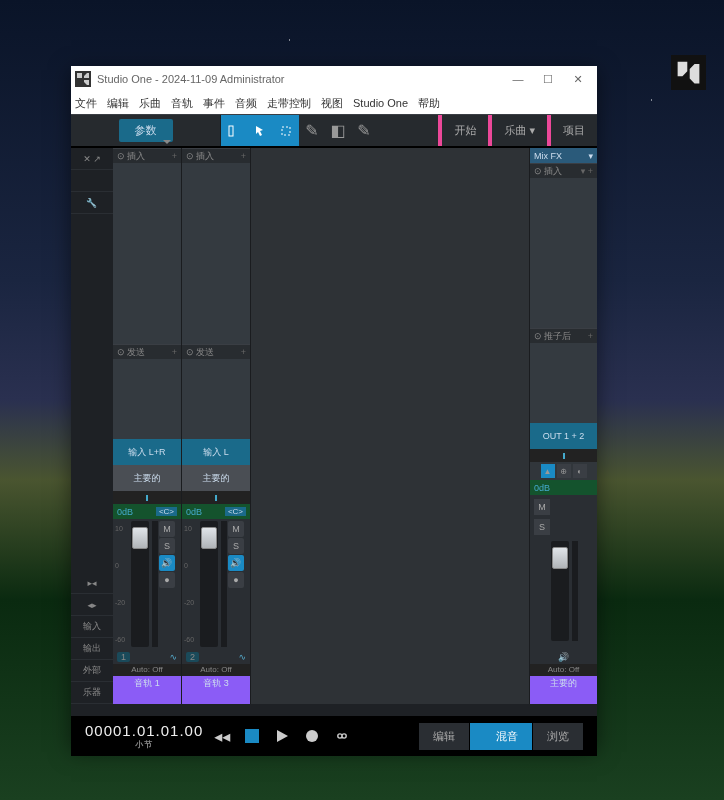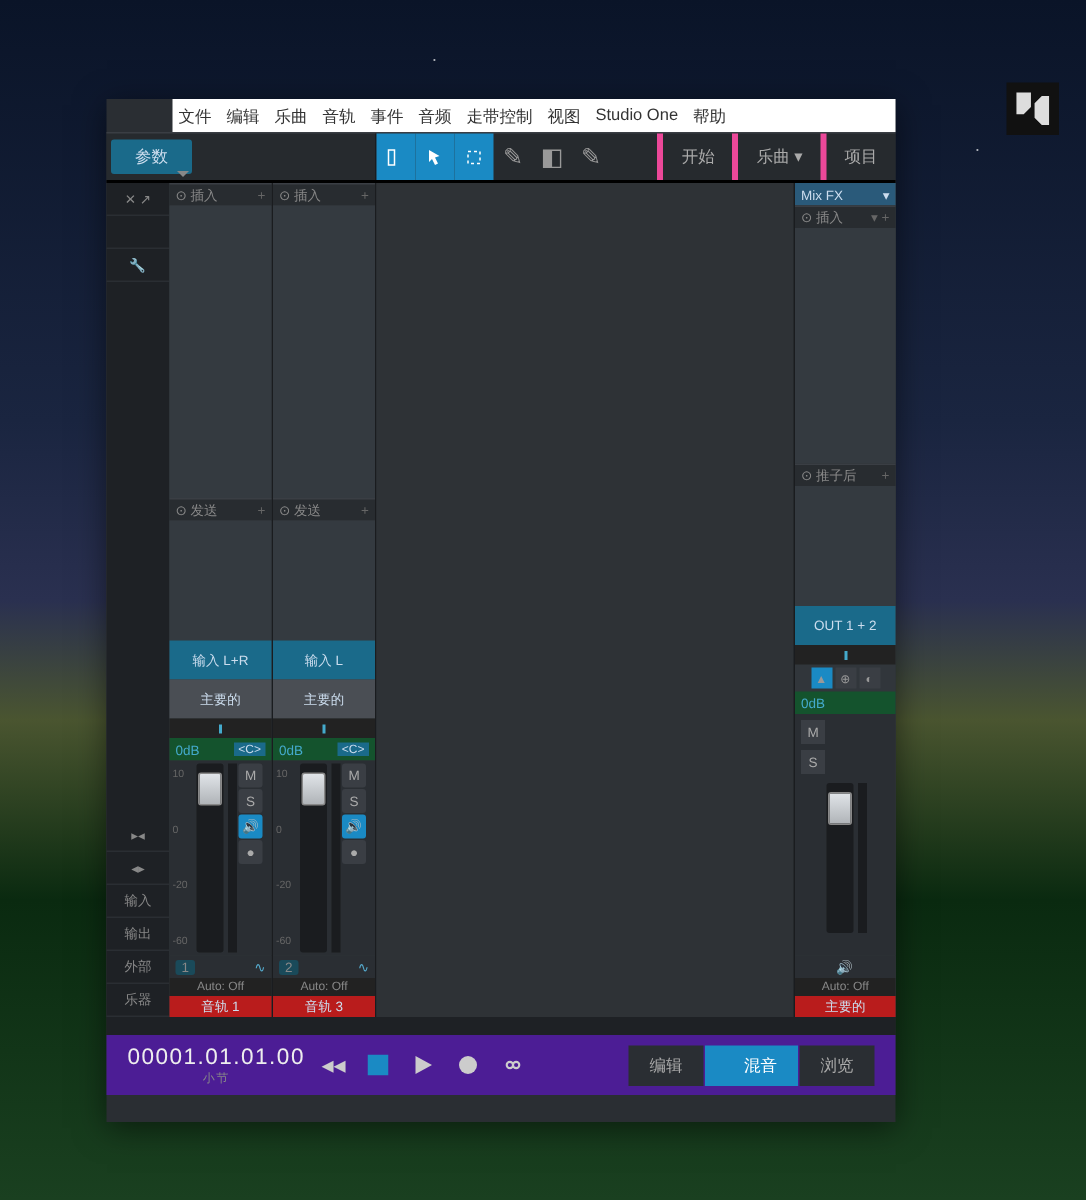--- a/index.html
+++ b/index.html
@@ -6,21 +6,21 @@
 body { width: 724px; height: 800px; background: linear-gradient(180deg, #0a1428 0%, #1a2540 35%, #2a3050 50%, #4a5530 60%, #0a2a10 75%, #1a4020 100%); overflow: hidden; position: relative; }
 .stars { position: absolute; width: 100%; height: 100%; }
 .stars::before { content: ''; position: absolute; width: 100%; height: 50%; background-image: radial-gradient(1px 1px at 20% 30%, white, transparent), radial-gradient(1px 1px at 60% 20%, white, transparent), radial-gradient(1px 1px at 80% 40%, white, transparent), radial-gradient(1px 1px at 40% 10%, white, transparent), radial-gradient(1px 1px at 90% 25%, white, transparent), radial-gradient(1px 1px at 10% 45%, white, transparent); }
 .tray-icon { position: absolute; right: 18px; top: 55px; width: 35px; height: 35px; background: #111; padding: 3px; }
 .tray-icon svg { width: 100%; height: 100%; }
 .window { position: absolute; left: 71px; top: 66px; width: 526px; height: 682px; background: #2a2e33; box-shadow: 0 4px 20px rgba(0,0,0,0.5); }
 .titlebar { height: 26px; background: #fff; display: flex; align-items: center; padding: 0 4px; font-size: 11px; color: #666; }
 .titlebar .app-icon { width: 16px; height: 16px; margin-right: 6px; }
 .titlebar .title { flex: 1; }
 .titlebar .win-btn { width: 30px; height: 100%; display: flex; align-items: center; justify-content: center; color: #666; cursor: pointer; }
-.menubar { height: 22px; background: #fff; display: flex; align-items: center; padding: 0 4px; font-size: 11px; gap: 10px; margin-left: 44px; }
+.menubar { height: 22px; background: #fff; display: flex; align-items: center; padding: 0 4px; font-size: 11px; gap: 10px; }
 .menubar span { color: #333; cursor: pointer; }
 .toolbar { height: 34px; background: #262a2e; border-top: 1px solid #3a3e44; border-bottom: 2px solid #000; display: flex; align-items: stretch; }
 .toolbar-section { display: flex; align-items: center; border-right: 1px solid #1a1c1f; }
 .param-btn { background: #1a6a8a; color: #cde; font-size: 11px; padding: 4px 16px; margin: 3px; border-radius: 2px; position: relative; }
 .param-btn::after { content: ''; position: absolute; right: 2px; bottom: -6px; border: 4px solid transparent; border-top-color: #888; }
 .tool-btn { width: 26px; height: 100%; display: flex; align-items: center; justify-content: center; color: #999; cursor: pointer; }
 .tool-btn.active { background: #1a8ac4; color: #fff; }
 .toolbar .right-group { margin-left: auto; display: flex; }
 .toolbar .right-btn { padding: 0 12px; display: flex; align-items: center; color: #aaa; font-size: 11px; cursor: pointer; border-left: 4px solid #ec4899; }
 .main-area { display: flex; height: 556px; background: #31363b; }
@@ -45,68 +45,78 @@
 .fader-track { width: 18px; background: #1a1c1f; position: relative; margin: 0 2px; border-radius: 2px; }
 .fader-handle { position: absolute; top: 6px; left: 1px; right: 1px; height: 22px; background: linear-gradient(180deg, #e0e4e8, #b0b4b8); border-radius: 2px; border: 1px solid #888; }
 .meter { width: 6px; background: #1a1c1f; margin: 0 1px; }
 .ch-btns { display: flex; flex-direction: column; gap: 1px; }
 .ch-btns .b { width: 16px; height: 16px; background: #3a3e44; color: #aaa; font-size: 9px; display: flex; align-items: center; justify-content: center; border-radius: 2px; }
 .ch-btns .b.active { background: #1a8ac4; color: #fff; }
 .ch-num-row { height: 15px; background: #2a2e33; display: flex; align-items: center; padding: 0 4px; font-size: 9px; color: #888; }
 .ch-num-row .num { background: #1a4a5a; padding: 0 4px; border-radius: 2px; }
 .ch-num-row .waves { margin-left: auto; color: #5ac; }
 .auto-row { height: 12px; background: #222; font-size: 8px; color: #888; text-align: center; line-height: 12px; }
-.ch-name { height: 14px; background: #b91c1c; color: #cde; font-size: 9px; text-align: center; line-height: 14px; }
+.ch-name { height: 28px; background: #8b5cf6; color: #cde; font-size: 9px; text-align: center; line-height: 14px; }
 .center-area { flex: 1; background: #2e3236; }
 .right-panel { width: 68px; background: #31363b; border-left: 1px solid #1a1c1f; display: flex; flex-direction: column; }
 .mixfx { height: 15px; background: #2a5a7a; font-size: 9px; color: #cde; display: flex; align-items: center; padding: 0 4px; }
 .mixfx .dd { margin-left: auto; }
 .out-fader-area { flex: 1; background: #2a2e33; display: flex; flex-direction: column; padding: 2px; }
 .out-btns { display: flex; gap: 2px; padding: 2px; justify-content: center; }
 .out-btns .ob { width: 14px; height: 14px; background: #3a3e44; font-size: 8px; color: #999; display: flex; align-items: center; justify-content: center; }
 .out-btns .ob.active { background: #1a8ac4; }
 .out-fader { flex: 1; display: flex; justify-content: center; padding: 4px 0; }
 .scrollbar { height: 12px; background: #1e2125; }
-.transport { height: 40px; background: #4c1d95; display: flex; align-items: center; padding: 0 14px; gap: 8px; }
+.transport { height: 40px; background: #000000; display: flex; align-items: center; padding: 0 14px; gap: 8px; }
 .time-display { color: #eee; font-size: 15px; letter-spacing: 1px; display: flex; flex-direction: column; align-items: center; }
-.time-display .unit { font-size: 8px; color: #888; }
+.time-display .unit { font-size: 8px; color: #888; font-weight: bold; }
 .tp-btn { width: 22px; height: 22px; display: flex; align-items: center; justify-content: center; color: #ccc; cursor: pointer; }
 .tp-btn.stop { color: #1a8ac4; }
 .tp-btn svg { width: 14px; height: 14px; }
 .mode-btns { margin-left: auto; display: flex; gap: 1px; }
 .mode-btn { padding: 6px 14px; background: #2a2e33; color: #aaa; font-size: 11px; cursor: pointer; }
 .mode-btn.active { background: #1a8ac4; color: #fff; padding-left: 26px; }
 </style>
 </head>
 <body>
 <div class="stars"></div>
 
 <div class="tray-icon">
 <svg viewBox="0 0 24 24">
       <path fill="#ddd" d="M3 3h8v8l-4 4H3zM13 9l4-4h4v8h-8zM13 13h8v8h-4l-4-4z"></path>
     </svg>
 </div>
 
 <div class="window">
+  <div class="titlebar">
+    <svg class="app-icon" viewBox="0 0 16 16">
+        <rect width="16" height="16" fill="#333"></rect>
+        <path fill="#ccc" d="M2 2h5v5H2zM9 5l3-3h2v5H9zM9 9h5v5h-2l-3-3z"></path>
+      </svg>
+    <span class="title">Studio One - 2024-11-09 Administrator</span>
+    <div class="win-btn">—</div>
+    <div class="win-btn">☐</div>
+    <div class="win-btn">✕</div>
+  </div>
 
   <div class="menubar">
     <span>文件</span>
     <span>编辑</span>
     <span>乐曲</span>
     <span>音轨</span>
     <span>事件</span>
     <span>音频</span>
     <span>走带控制</span>
     <span>视图</span>
     <span>Studio One</span>
     <span>帮助</span>
   </div>
 
   <div class="toolbar">
-    <div class="toolbar-section" style="width:180px;">
+    <div class="toolbar-section" style="width:150px;justify-content:center;">
       <div class="param-btn">参数</div>
     </div>
     <div class="tool-btn active">
         <svg width="12" height="12" viewBox="0 0 12 12">
           <rect x="1" y="1" width="4" height="10" fill="none" stroke="currentColor"></rect>
         </svg>
       </div>
     <div class="tool-btn active">
         <svg width="12" height="12" viewBox="0 0 12 12">
           <path fill="currentColor" d="M2 1l7 4-3 1 2 4-2 1-2-4-2 2z"></path>

